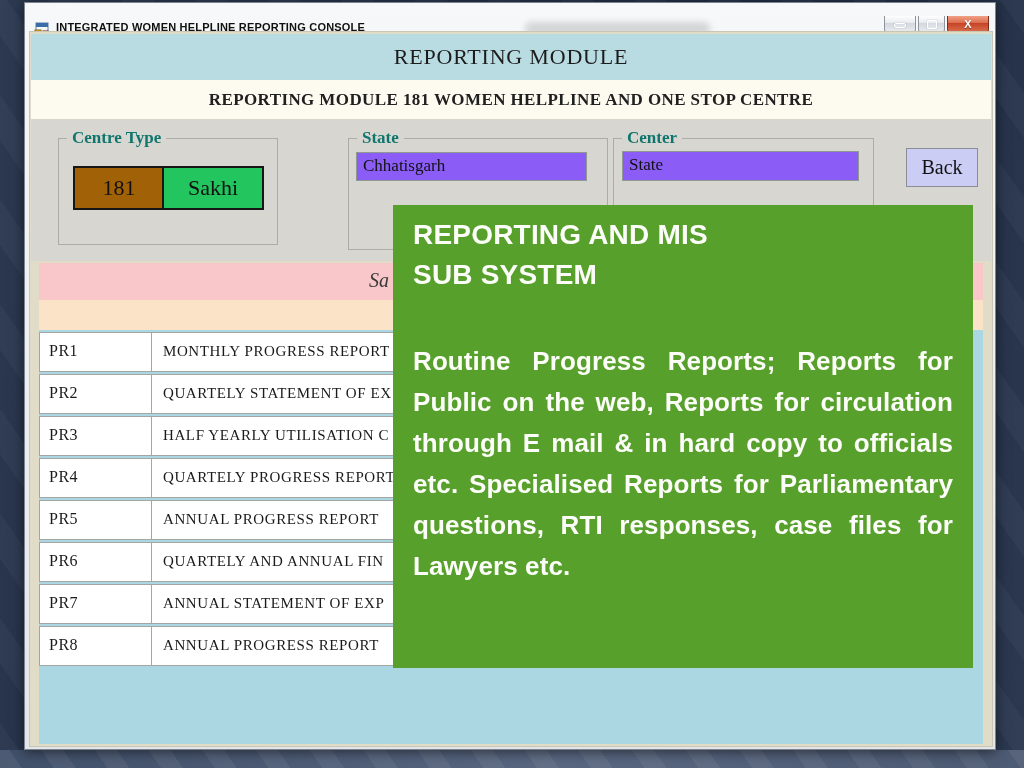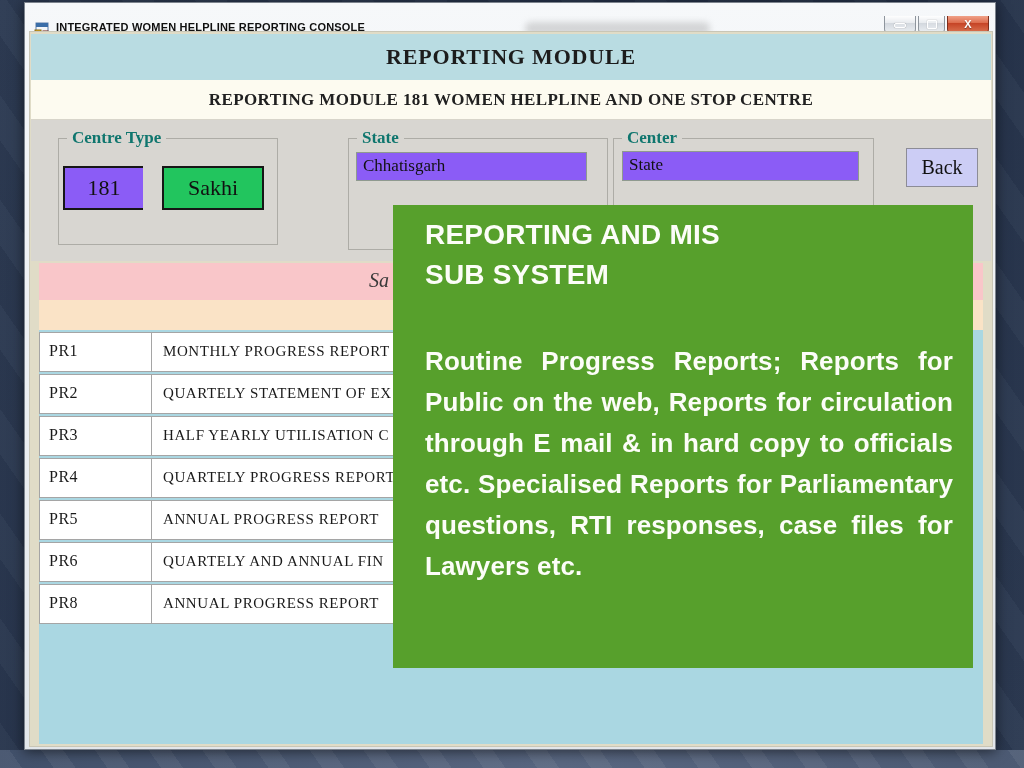--- a/index.html
+++ b/index.html
@@ -62,21 +62,21 @@
     box-shadow:0 0 1px #777; }
 
   
   .inner {
     position:absolute; left:4px; top:28px; width:964px; height:716px;
     background:#e0dcc7; border:1px solid #c9c6b6;
   }
   .hdr {
     position:absolute; left:1px; right:1px; top:2px; height:46px;
     background:#b9dce2; text-align:center; line-height:46px;
-    font-size:22px; font-weight:bold; letter-spacing:0.8px; color:#1c1c1c;
+    font-size:22px; font-weight:normal; letter-spacing:0.8px; color:#1c1c1c;
   }
   .subhdr {
     position:absolute; left:1px; right:1px; top:48px; height:40px;
     background:#fdfbf0; text-align:center; line-height:40px;
     font-size:17px; font-weight:bold; letter-spacing:0.4px; color:#202020;
     border-bottom:1px solid #d8d5ca;
   }
   .panel {
     position:absolute; left:1px; right:1px; top:88px; height:141px;
     background:#d8d6d1;
@@ -84,21 +84,21 @@
   .groupbox { position:absolute; border:1px solid #adaca6; }
   .gb-label {
     position:absolute; top:-11px; left:8px; background:#d8d6d1; padding:0 5px;
     font-size:17px; font-weight:bold; color:#0f766e; white-space:nowrap;
   }
   .gb-centre { left:27px; top:18px; width:220px; height:107px; }
   .seg-btn {
     position:absolute; top:27px; height:44px; border:2px solid #161616;
     font-size:22px; text-align:center; line-height:40px; color:#111; cursor:pointer;
   }
-  .seg-181 { left:4px; width:80px; background:#8b5cf6; border-right:none; }
+  .seg-181 { left:14px; width:90px; background:#a16207; border-right:none; }
   .seg-sakhi { left:103px; width:102px; background:#22c55e; }
   .gb-state { left:317px; top:18px; width:260px; height:112px; }
   .gb-center { left:582px; top:18px; width:261px; height:112px; }
   .green-field {
     position:absolute; left:7px; top:13px; height:29px; width:231px;
     background:#8b5cf6; border:1px solid #8f9a8f;
     font-size:17px; color:#111; padding:3px 0 0 6px; white-space:nowrap;
   }
   .gb-center .green-field { top:12px; height:30px; width:237px; left:8px; }
   .back-btn {
@@ -132,21 +132,21 @@
     padding:9px 0 0 9px; letter-spacing:0.5px;
   }
   .tcell-name {
     flex:1; font-size:15px; color:#1a1a1a; padding:10px 0 0 11px;
     letter-spacing:0.6px; white-space:nowrap; overflow:hidden;
   }
 
   
   .overlay {
     position:absolute; left:393px; top:205px; width:580px; height:463px;
-    background:#57a02c; z-index:50; padding:10px 20px 0 32px;
+    background:#57a02c; z-index:50; padding:10px 20px 0 20px;
     font-family:"Liberation Sans", sans-serif; color:#fcfdf8;
   }
   .ov-title { font-size:28px; font-weight:bold; line-height:40px; letter-spacing:0.2px; }
   .ov-body {
     margin-top:46px; font-size:26px; font-weight:bold; line-height:41px;
     text-align:justify; letter-spacing:0.1px;
   }
 </style>
 </head>
 <body>
@@ -229,20 +229,24 @@
           </div>
           <div class="trow">
             <div class="tcell-code">PR5</div>
             <div class="tcell-name">ANNUAL PROGRESS REPORT</div>
           </div>
           <div class="trow">
             <div class="tcell-code">PR6</div>
             <div class="tcell-name">QUARTELY AND ANNUAL FIN</div>
           </div>
           <div class="trow">
+            <div class="tcell-code">PR7</div>
+            <div class="tcell-name">ANNUAL STATEMENT OF EXP</div>
+          </div>
+          <div class="trow">
             <div class="tcell-code">PR8</div>
             <div class="tcell-name">ANNUAL PROGRESS REPORT</div>
           </div>
         </div>
       </div>
 
     </div>
   </div>
 
   <div class="overlay">

